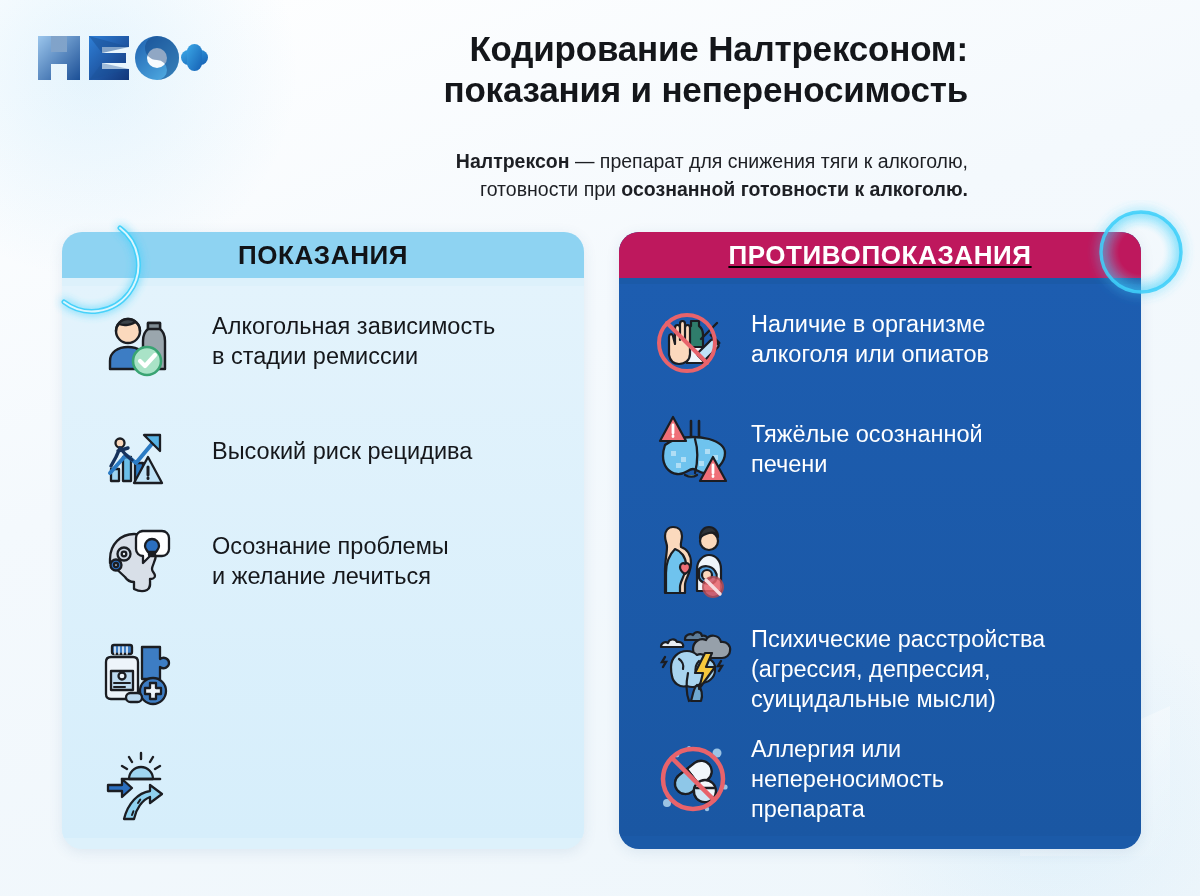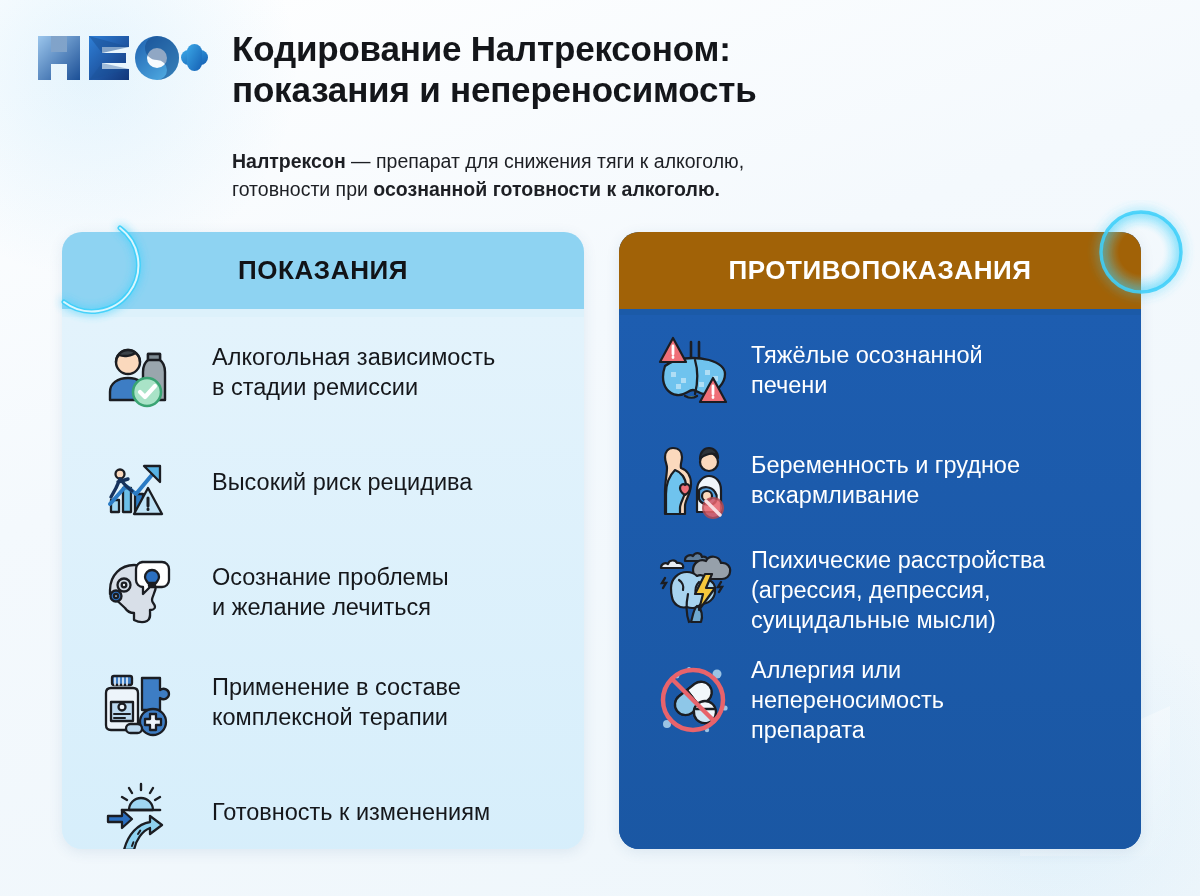--- a/index.html
+++ b/index.html
@@ -22,36 +22,36 @@
     clip-path:polygon(0 45%,100% 0,100% 100%,0 100%); opacity:.75; pointer-events:none; }
 
   
   .header { position:absolute; left:0; top:0; width:1200px; height:212px; }
 
   .logo { position:absolute; left:34px; top:30px; width:176px; height:56px;
           display:flex; align-items:center; }
   .logo svg { display:block; }
 
   .title { position:absolute; left:232px; top:29px; width:736px;
-    text-align:left; font-size:35px; line-height:1.17; font-weight:bold;
+    text-align:right; font-size:35px; line-height:1.17; font-weight:bold;
     letter-spacing:-.2px; color:#14161a; }
 
   .subtitle { position:absolute; left:232px; top:148px; width:736px;
-    text-align:left; font-size:19.5px; line-height:1.42; color:#1d1f24; }
+    text-align:right; font-size:19.5px; line-height:1.42; color:#1d1f24; }
   .subtitle b { font-weight:bold; }
 
   
   .panel { position:absolute; top:232px; border-radius:20px; overflow:hidden;
            box-shadow:0 3px 14px rgba(40,90,140,.10); }
   .panel-left  { left:62px;  width:522px; height:617px; background:#ddf1fb; }
   .panel-right { left:619px; width:522px; height:617px; background:#1b5aa8; }
 
-  .panel-head { height:77px; display:flex; align-items:center; justify-content:center; }
+  .panel-head { height:46px; display:flex; align-items:center; justify-content:center; }
   .panel-left  .panel-head { background:#8ed3f2; }
-  .panel-right .panel-head { background:#a16207; }
+  .panel-right .panel-head { background:#be185d;text-decoration:underline; }
 
   .panel-head-title { font-size:26px; font-weight:bold; letter-spacing:.6px; }
   .panel-left  .panel-head-title { color:#111317; }
   .panel-right .panel-head-title { color:#ffffff; }
 
   .panel-left .panel-body  { background:linear-gradient(180deg,#e3f3fc 0%,#d6eefb 100%); height:552px; }
   .panel-right .panel-body { background:linear-gradient(180deg,#1d5db0 0%,#1a57a3 100%); height:552px; }
 
   
   .item { display:flex; align-items:center; padding:0 26px 0 34px; }
@@ -209,49 +209,66 @@
             <rect x="13" y="40" width="22" height="19" fill="#bcd9ef"></rect>
             <circle cx="24" cy="45" r="3.5" fill="#edf4fa"></circle>
             <path d="M16 52 h16 M16 56 h11" stroke="#1b1d22" stroke-width="2"></path>
             <path d="M44 16 h18 v12 c4-3 9 0 9 4 c0 4-5 7-9 4 v12 H44 Z" fill="#3d7dc4"></path>
             <circle cx="55" cy="60" r="13" fill="#3d7dc4"></circle>
             <path d="M52 52 h6 v5 h5 v6 h-5 v5 h-6 v-5 h-5 v-6 h5 Z" fill="#edf4fa"></path>
             <rect x="28" y="62" width="16" height="9" rx="4.5" fill="#bcd9ef"></rect>
           </g>
         </svg>
       </span>
-      <span class="item-text" style="white-space:pre-line">Применение в составе
-комплексной терапии</span>
     </div>
 
     <div class="item">
       <span class="item-icon">
         <svg width="80" height="80" viewBox="0 0 80 80">
           <g stroke="#1b1d22" stroke-width="2.3" stroke-linejoin="round" stroke-linecap="round">
             <path d="M43 12 v6 M31 16 l3 5 M55 16 l-3 5 M24 25 l5 3 M62 25 l-5 3" stroke-width="2.4"></path>
             <path d="M31 38 a12 12 0 0 1 24 0 Z" fill="#9fd6f2"></path>
             <path d="M24 38 h38" stroke-width="2.6"></path>
             <path d="M10 44 h14 v-6 l10 9 l-10 9 v-6 H10 Z" fill="#2b6fc0"></path>
             <path d="M26 78 c4-16 14-26 26-28 v-6 l12 9 l-12 9 v-6 c-8 3-14 12-16 22 Z" fill="#8fd2f0"></path>
             <path d="M34 74 l3-8 M40 62 l4-6" stroke-dasharray="4 5" stroke-width="2"></path>
           </g>
         </svg>
       </span>
-      <span class="item-text" style="white-space:pre-line">Готовность к изменениям</span>
     </div>
 
   </div>
 </section>
 
 <section class="panel panel-right">
   <div class="panel-head">
     <span class="panel-head-title">ПРОТИВОПОКАЗАНИЯ</span>
   </div>
   <div class="panel-body">
 
+    <div class="item">
+      <span class="item-icon">
+        <svg width="80" height="80" viewBox="0 0 80 80">
+          <g stroke="#1b1d22" stroke-width="2.2" stroke-linejoin="round" stroke-linecap="round">
+            <path d="M36 22 h8 v5 c3 2 4 5 4 9 v28 h-16 V36 c0-4 1-7 4-9 Z" fill="#2f7d6b"></path>
+            <path d="M32 48 h16 v16 h-16 Z" fill="#f0f5fa"></path>
+            <path d="M14 38 c0-3 3-4 4-1 l2 8 v-16 c0-4 5-4 5 0 v12 v-16 c0-4 5-4 5 0 v16 v-12 c0-4 5-4 5 0 v26 c0 6-5 10-11 10 c-6 0-9-4-10-9 Z" fill="#fbd9bd"></path>
+            <g stroke="#1b1d22">
+              <path d="M62 24 l-16 16" stroke-width="2.4"></path>
+              <rect x="48" y="40" width="10" height="22" rx="2" transform="rotate(45 53 51)" fill="#bfe3f7"></rect>
+              <path d="M56 36 l8 8" stroke-width="3"></path>
+            </g>
+          </g>
+          <circle cx="32" cy="44" r="28" fill="none" stroke="#e8636b" stroke-width="4"></circle>
+          <path d="M12 24 L52 64" stroke="#e8636b" stroke-width="4" stroke-linecap="round"></path>
+        </svg>
+      </span>
+      <span class="item-text" style="white-space:pre-line">Наличие в организме
+алкоголя или опиатов</span>
+    </div>
 
     <div class="item">
       <span class="item-icon">
         <svg width="80" height="80" viewBox="0 0 80 80">
           <g stroke="#1b1d22" stroke-width="2.3" stroke-linejoin="round" stroke-linecap="round">
             <path d="M36 12 v16 M44 12 v16" stroke-width="2.6"></path>
             <path d="M10 36 c10-8 28-10 44-6 c10 3 16 8 16 14 c0 9-8 18-18 20 c-7 1-10-4-14-4 c-5 0-8 6-16 5 C13 64 8 56 8 47 c0-4 1-8 2-11 Z" fill="#6fc3ee"></path>
             <path d="M40 30 c3 10 3 22 0 34" fill="none"></path>
             <path d="M30 66 c4 2 9 2 12 0" fill="#8ed3a8"></path>
           </g>
@@ -285,22 +302,20 @@
             <circle cx="54" cy="22" r="9" fill="#fbd9bd"></circle>
             <path d="M45 19 c0-7 4-11 9-11 c5 0 9 4 9 10 c0-3-4-5-9-4 c-4 1-7 2-9 5 Z" fill="#2d3238"></path>
             <path d="M42 72 v-22 c0-8 6-14 12-14 c7 0 12 6 12 14 v22 Z" fill="#f0f5fa"></path>
             <path d="M44 50 c4-4 12-4 16 2 c3 4 2 10-2 12 c-5 2-12 0-14-5 Z" fill="#4f9ddb"></path>
             <circle cx="52" cy="56" r="5" fill="#fbd9bd"></circle>
           </g>
           <circle cx="58" cy="68" r="10" fill="#e8636b" opacity=".85" stroke="#b34a52" stroke-width="2"></circle>
           <path d="M51 61 L65 75" stroke="#f6dde0" stroke-width="3.4" stroke-linecap="round"></path>
         </svg>
       </span>
-      <span class="item-text" style="white-space:pre-line">Беременность и грудное
-вскармливание</span>
     </div>
 
     <div class="item">
       <span class="item-icon">
         <svg width="80" height="80" viewBox="0 0 80 80">
           <g stroke="#1b1d22" stroke-width="2.2" stroke-linejoin="round" stroke-linecap="round">
             <path d="M6 18 c0-4 4-6 7-4 c1-4 7-5 9-1 c4-1 7 2 6 5 H6 Z" fill="#e9eef4"></path>
             <path d="M30 10 c0-4 5-6 8-4 c2-4 8-4 9 1 c3-1 6 1 6 4 H30 Z" fill="#5f7d99"></path>
             <path d="M38 20 c0-7 7-12 13-9 c3-6 13-6 15 2 c6-1 10 4 9 9 c0 4-4 7-8 7 H46 c-5 0-8-4-8-9 Z" fill="#96a0aa"></path>
             <path d="M16 38 c0-9 7-16 16-16 c4 0 7 1 10 4 c4-2 9 0 11 4 c5 1 8 6 7 11 c0 8-7 13-14 13 c-3 4-9 5-14 3 c-7 2-14-3-15-10 c-1-3-1-6-1-9 Z" fill="#a8d4ef"></path>

